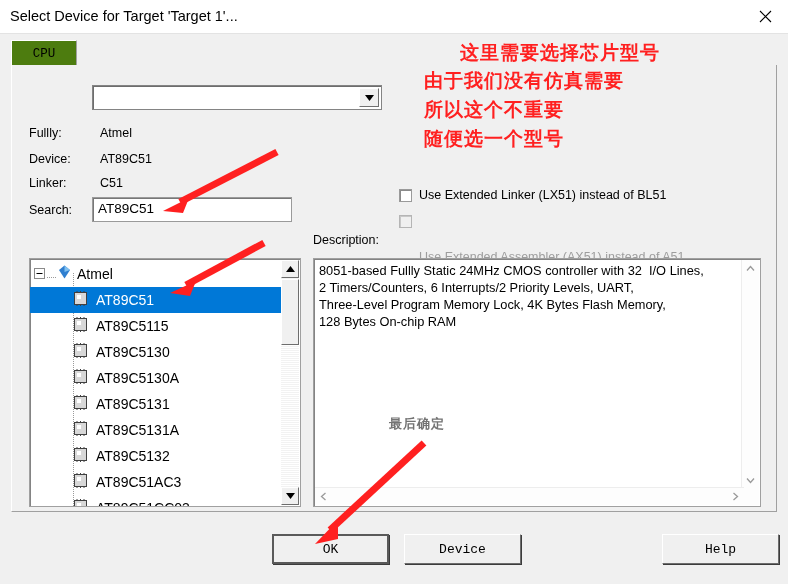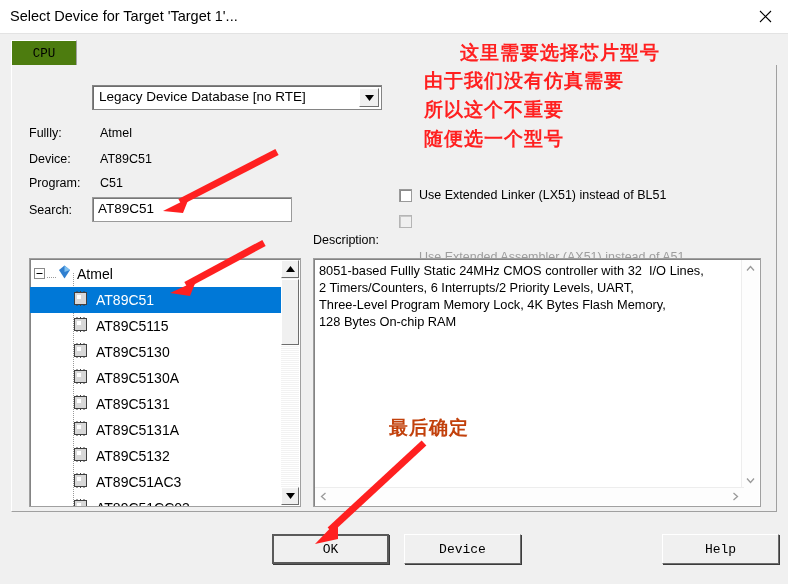--- a/index.html
+++ b/index.html
@@ -98,21 +98,21 @@
   .btn{position:absolute;top:534px;height:30px;background:#f0f0f0;
        border:1px solid #ffffff;border-right-color:#6d6d6d;border-bottom-color:#6d6d6d;
        box-sizing:border-box;display:flex;align-items:center;justify-content:center;
        font-family:"Liberation Mono",monospace;font-size:13px;color:#000;
        box-shadow:1px 1px 0 #3c3c3c;}
   .btn.def{border:2px solid #5a5a5a;}
 
   
   .anno{position:absolute;color:#ff2020;font-size:19px;font-weight:bold;white-space:nowrap;
         font-family:"DejaVu Sans",sans-serif;letter-spacing:1px;}
-  .anno2{position:absolute;color:#c2410c;font-size:19px;font-weight:bold;white-space:nowrap;
+  .anno2{position:absolute;color:#737373;font-size:13px;font-weight:bold;white-space:nowrap;
         font-family:"DejaVu Sans",sans-serif;letter-spacing:1px;}
   .arrows{position:absolute;left:0;top:0;width:788px;height:584px;pointer-events:none;}
 </style>
 </head>
 <body>
 
 <div id="root">
 
   <div class="titlebar">
     <div class="title-text">Select Device for Target 'Target 1'...</div>
@@ -131,35 +131,34 @@
         <span>CPU</span>
       </div>
       <div class="tabline"></div>
       <div class="tabline2"></div>
     </div>
 
     <div class="tabpage"></div>
   </div>
 
   <div class="combo">
-    <div class="combo-text">Legacy Device Database [no RTE]</div>
     <div class="combo-btn">
       <svg width="9" height="6" viewBox="0 0 9 6">
           <path d="M0 0 H9 L4.5 6 Z" fill="#000"></path>
         </svg>
     </div>
   </div>
 
   <div class="lbl" style="left:29px;top:126px;">Fullly:</div>
   <div class="val" style="left:100px;top:126px;">Atmel</div>
 
   <div class="lbl" style="left:29px;top:152px;">Device:</div>
   <div class="val" style="left:100px;top:152px;">AT89C51</div>
 
-  <div class="lbl" style="left:29px;top:176px;">Program:</div>
+  <div class="lbl" style="left:29px;top:176px;">Linker:</div>
   <div class="val" style="left:100px;top:176px;">C51</div>
 
   <div class="lbl" style="left:29px;top:203px;">Search:</div>
   <div class="search-box">
     <div class="search-val">AT89C51</div>
   </div>
 
   <div class="cbrow" style="left:399px;top:188px;">
     <span class="cbox"></span>
     <span class="cbl">Use Extended Linker (LX51) instead of BL51</span>

